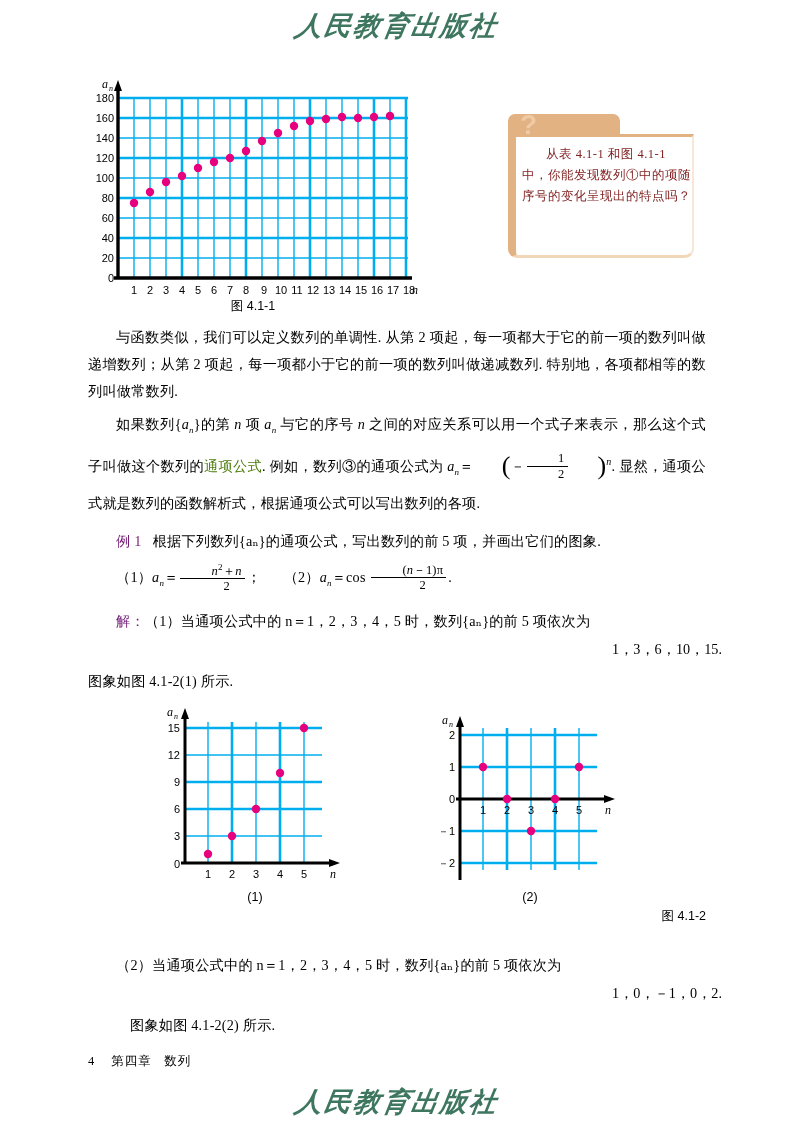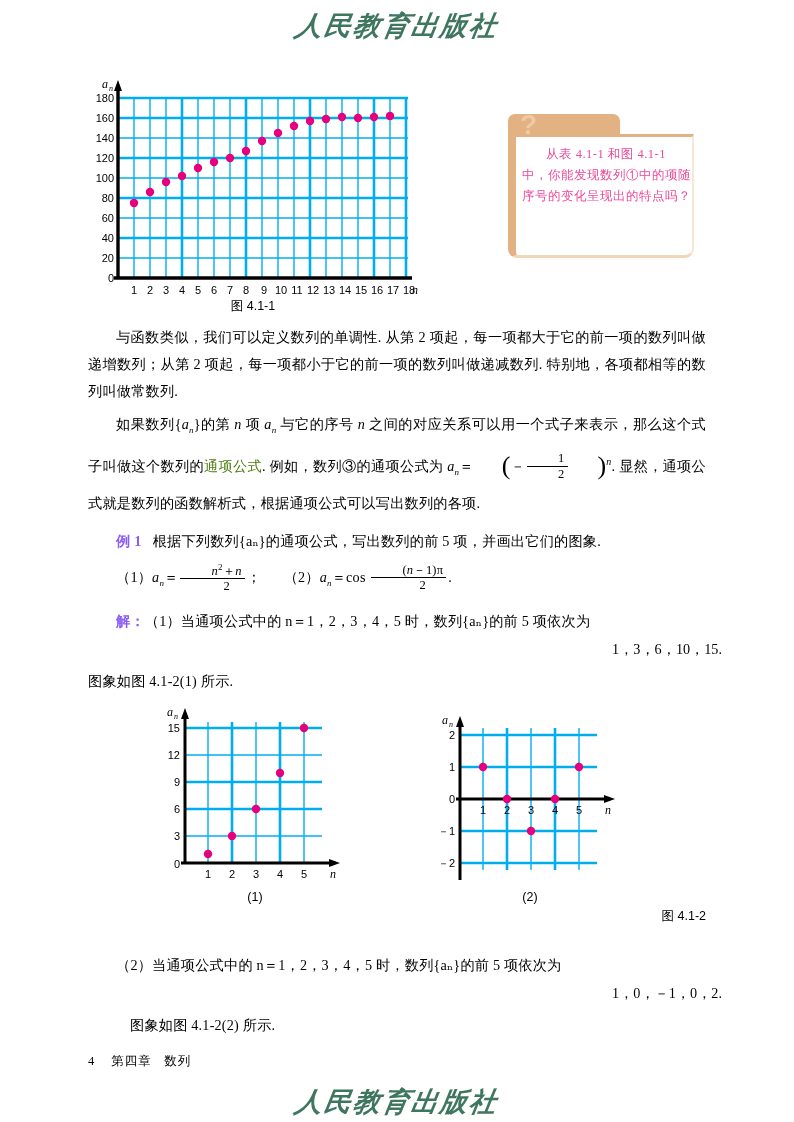--- a/index.html
+++ b/index.html
@@ -72,36 +72,36 @@
     box-sizing: border-box;
   }
   #callout .text {
     position: absolute; left: 14px; top: 30px;
     width: 172px;
     font-size: 12.5px;
     line-height: 21px;
     letter-spacing: .5px;
     font-family: "Liberation Serif", serif;
     text-indent: 24px;
-    color: #ec4899;
+    color: #7f1d1d;
   }
 
   
   .para {
     position: absolute;
     left: 88px;
     width: 618px;
     font-size: 14.2px;
     line-height: 27px;
     text-align: justify;
     letter-spacing: .2px;
   }
   .para.indent { text-indent: 28px; }
   .kw { color: #4d7c0f; }
-  .ex-label { color: #8b5cf6; font-weight: bold; }
+  .ex-label { color: #701a75; font-weight: normal; }
 
   .centered {
     position: absolute;
     left: 104px; width: 618px;
     text-align: right;
     font-size: 14.2px;
   }
 
   
   .frac {

